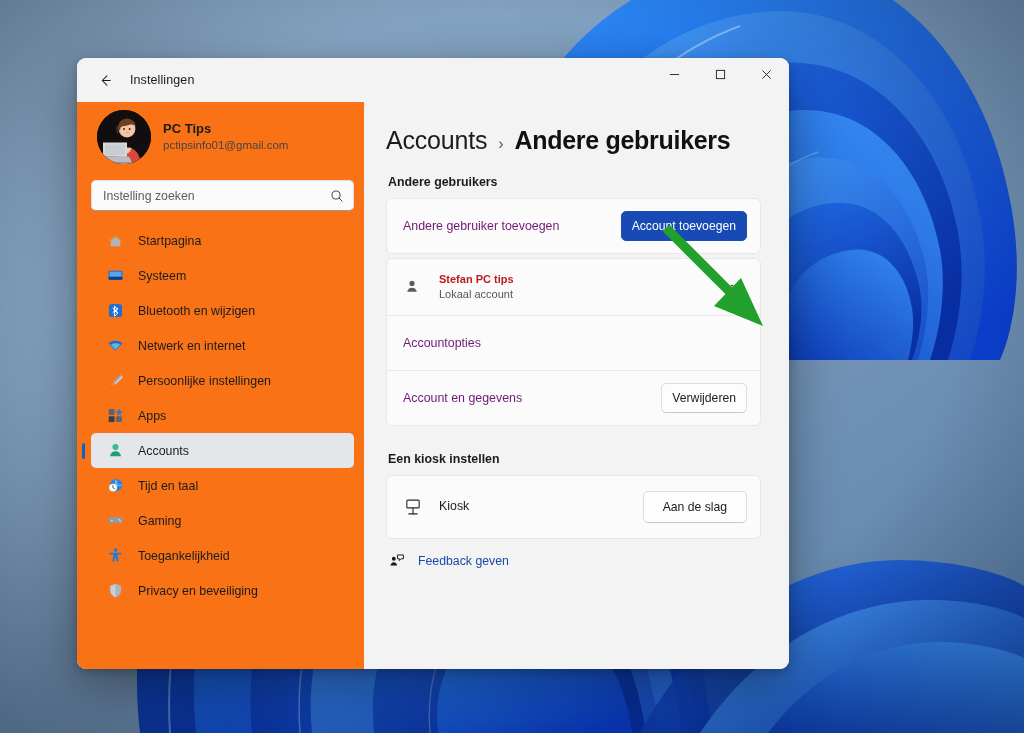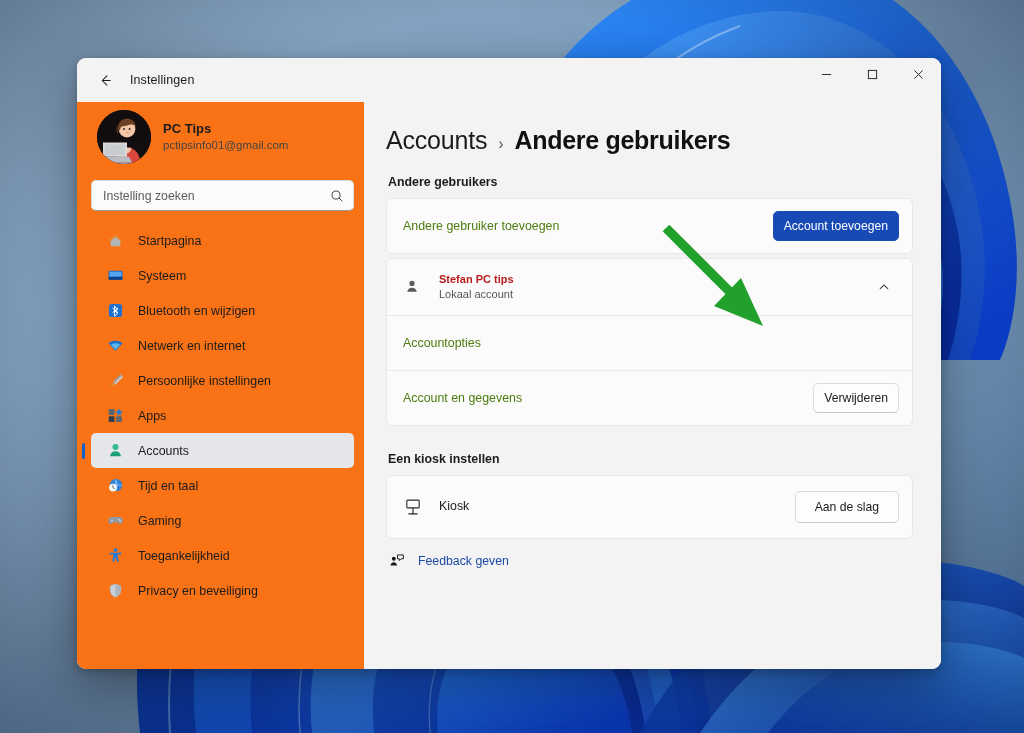--- a/index.html
+++ b/index.html
@@ -11,21 +11,21 @@
   body { position: relative; background: #7e9ec0; }
 
   
   #wallpaper { position: absolute; inset: 0; overflow: hidden; }
   #wallpaper svg { display: block; width: 1024px; height: 733px; }
 
   
   #window {
     position: absolute;
     left: 77px; top: 58px;
-    width: 864px; height: 611px;
+    width: 712px; height: 611px;
     background: #f3f3f3;
     border-radius: 9px;
     box-shadow: 0 18px 52px rgba(0,0,0,0.38), 0 3px 10px rgba(0,0,0,0.22);
     overflow: hidden;
     display: flex; flex-direction: column;
   }
 
   
   #titlebar {
     height: 44px; flex: 0 0 44px;
@@ -137,21 +137,21 @@
     background: #fbfbfb;
     border: 1px solid #e7e7e7;
     border-radius: 6px;
   }
   .card + .card { margin-top: 4px; }
   .row {
     display: flex; align-items: center;
     padding: 0 13px 0 16px;
     min-height: 54px;
   }
-  .row-label { font-size: 12.4px; color: #4d7c0f; }
+  .row-label { font-size: 12.4px; color: #701a75; }
   .row-spacer { flex: 1; }
 
   .card.account { margin-top: 4px; }
   .acct-head { display: flex; align-items: center; padding: 0 13px 0 14px; min-height: 56px; }
   .acct-icon { width: 22px; flex: 0 0 22px; display: flex; justify-content: center; color: #5b5b5b; }
   .acct-text { margin-left: 16px; }
   .acct-name { font-size: 11px; color: #b91c1c; line-height: 1.35; font-weight: bold; }
   .acct-sub { font-size: 11px; color: #565656; line-height: 1.4; }
   .chev { margin-left: auto; color: #3d3d3d; width: 30px; display: flex; justify-content: center; }
   .divider { height: 1px; background: #e9e9e9; }

